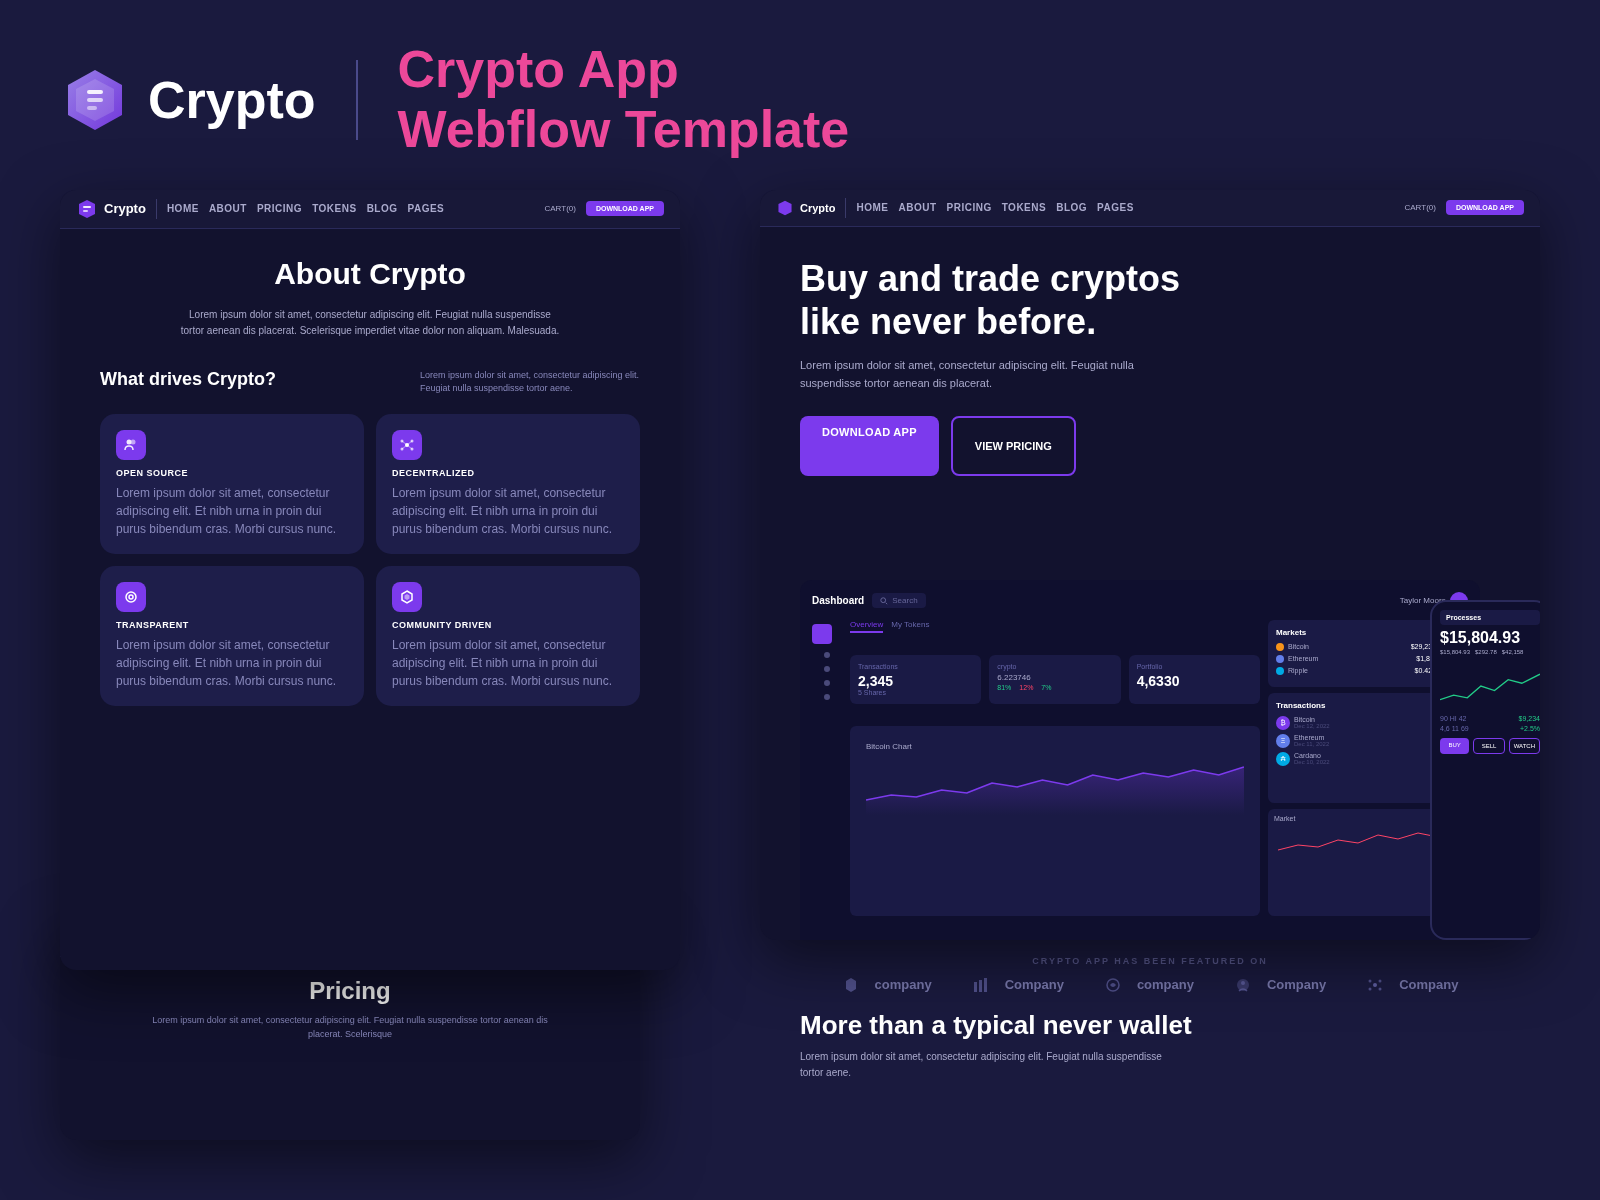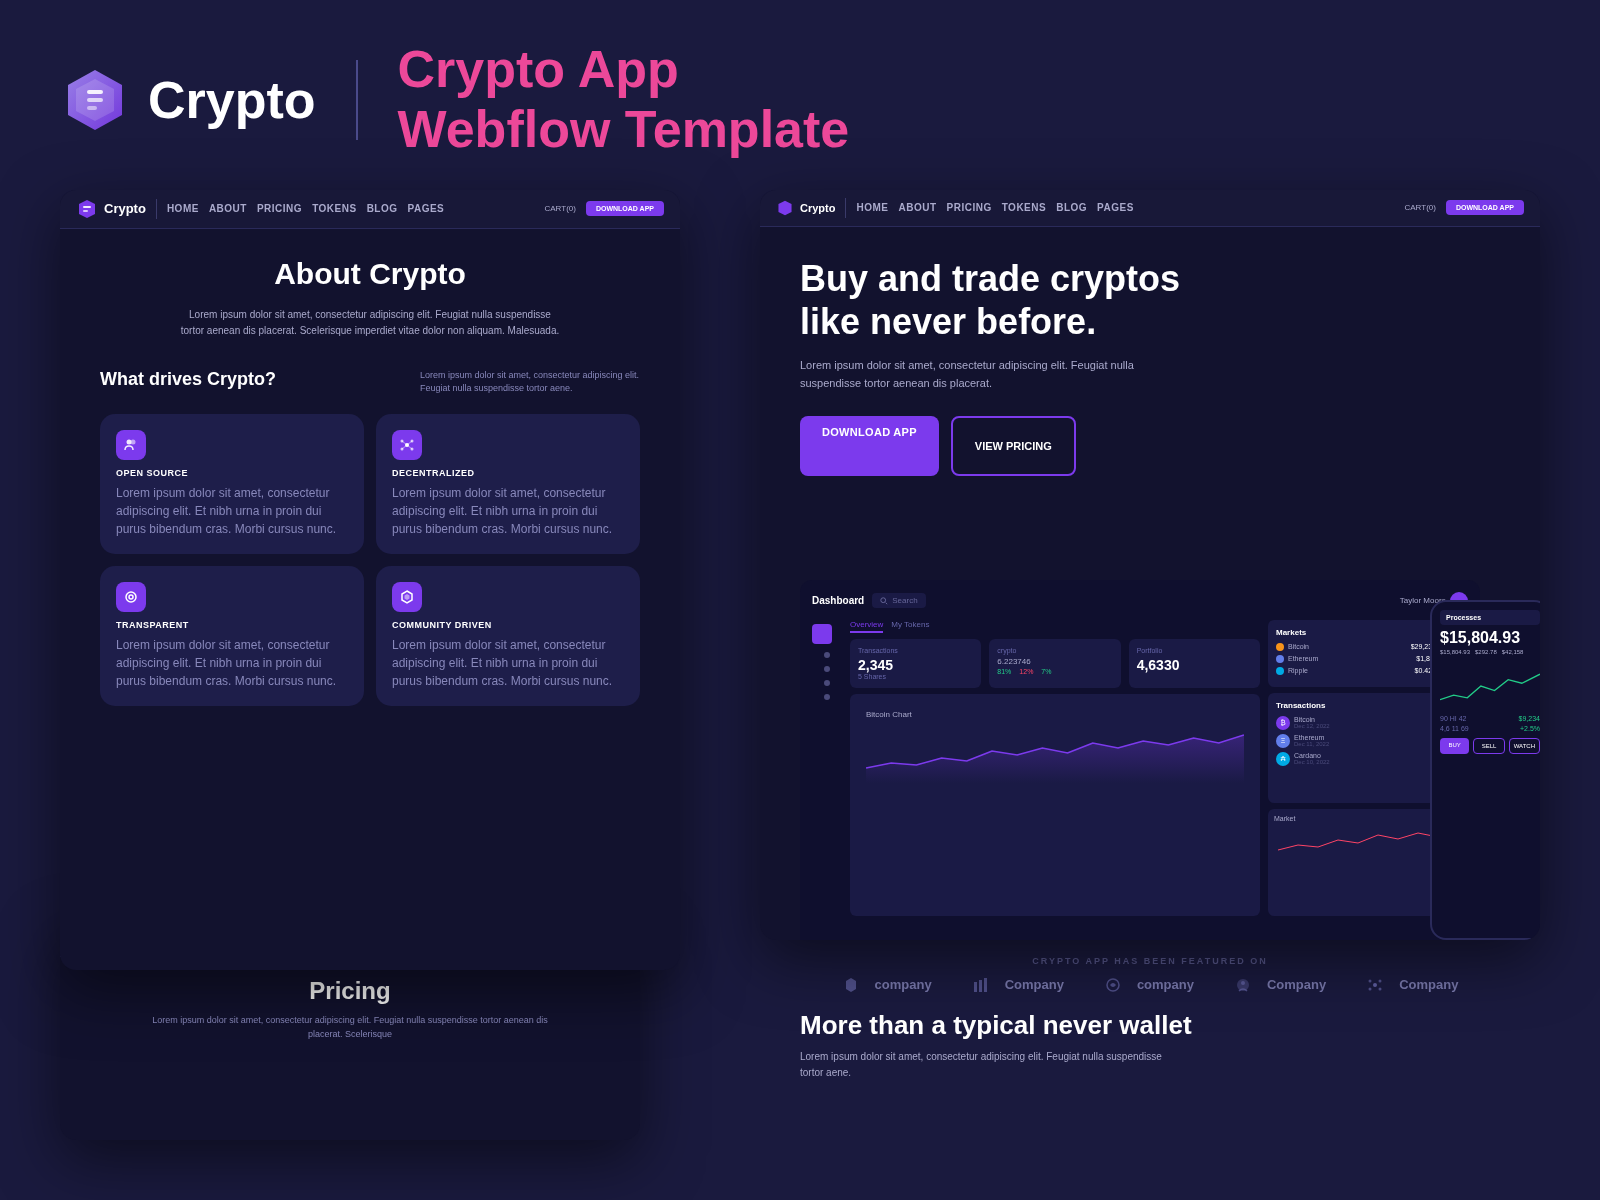--- a/index.html
+++ b/index.html
@@ -311,21 +311,21 @@
       height: 6px;
       background: #4a4a7a;
       border-radius: 50%;
       margin: 0 auto;
     }
 
     .dash-main {
       flex: 1;
       display: flex;
       flex-direction: column;
-      gap: 6px;
+      gap: 22px;
     }
 
     .dash-tabs {
       display: flex;
       gap: 8px;
     }
     .dash-tab {
       font-size: 8px;
       color: #6666aa;
       padding-bottom: 2px;

